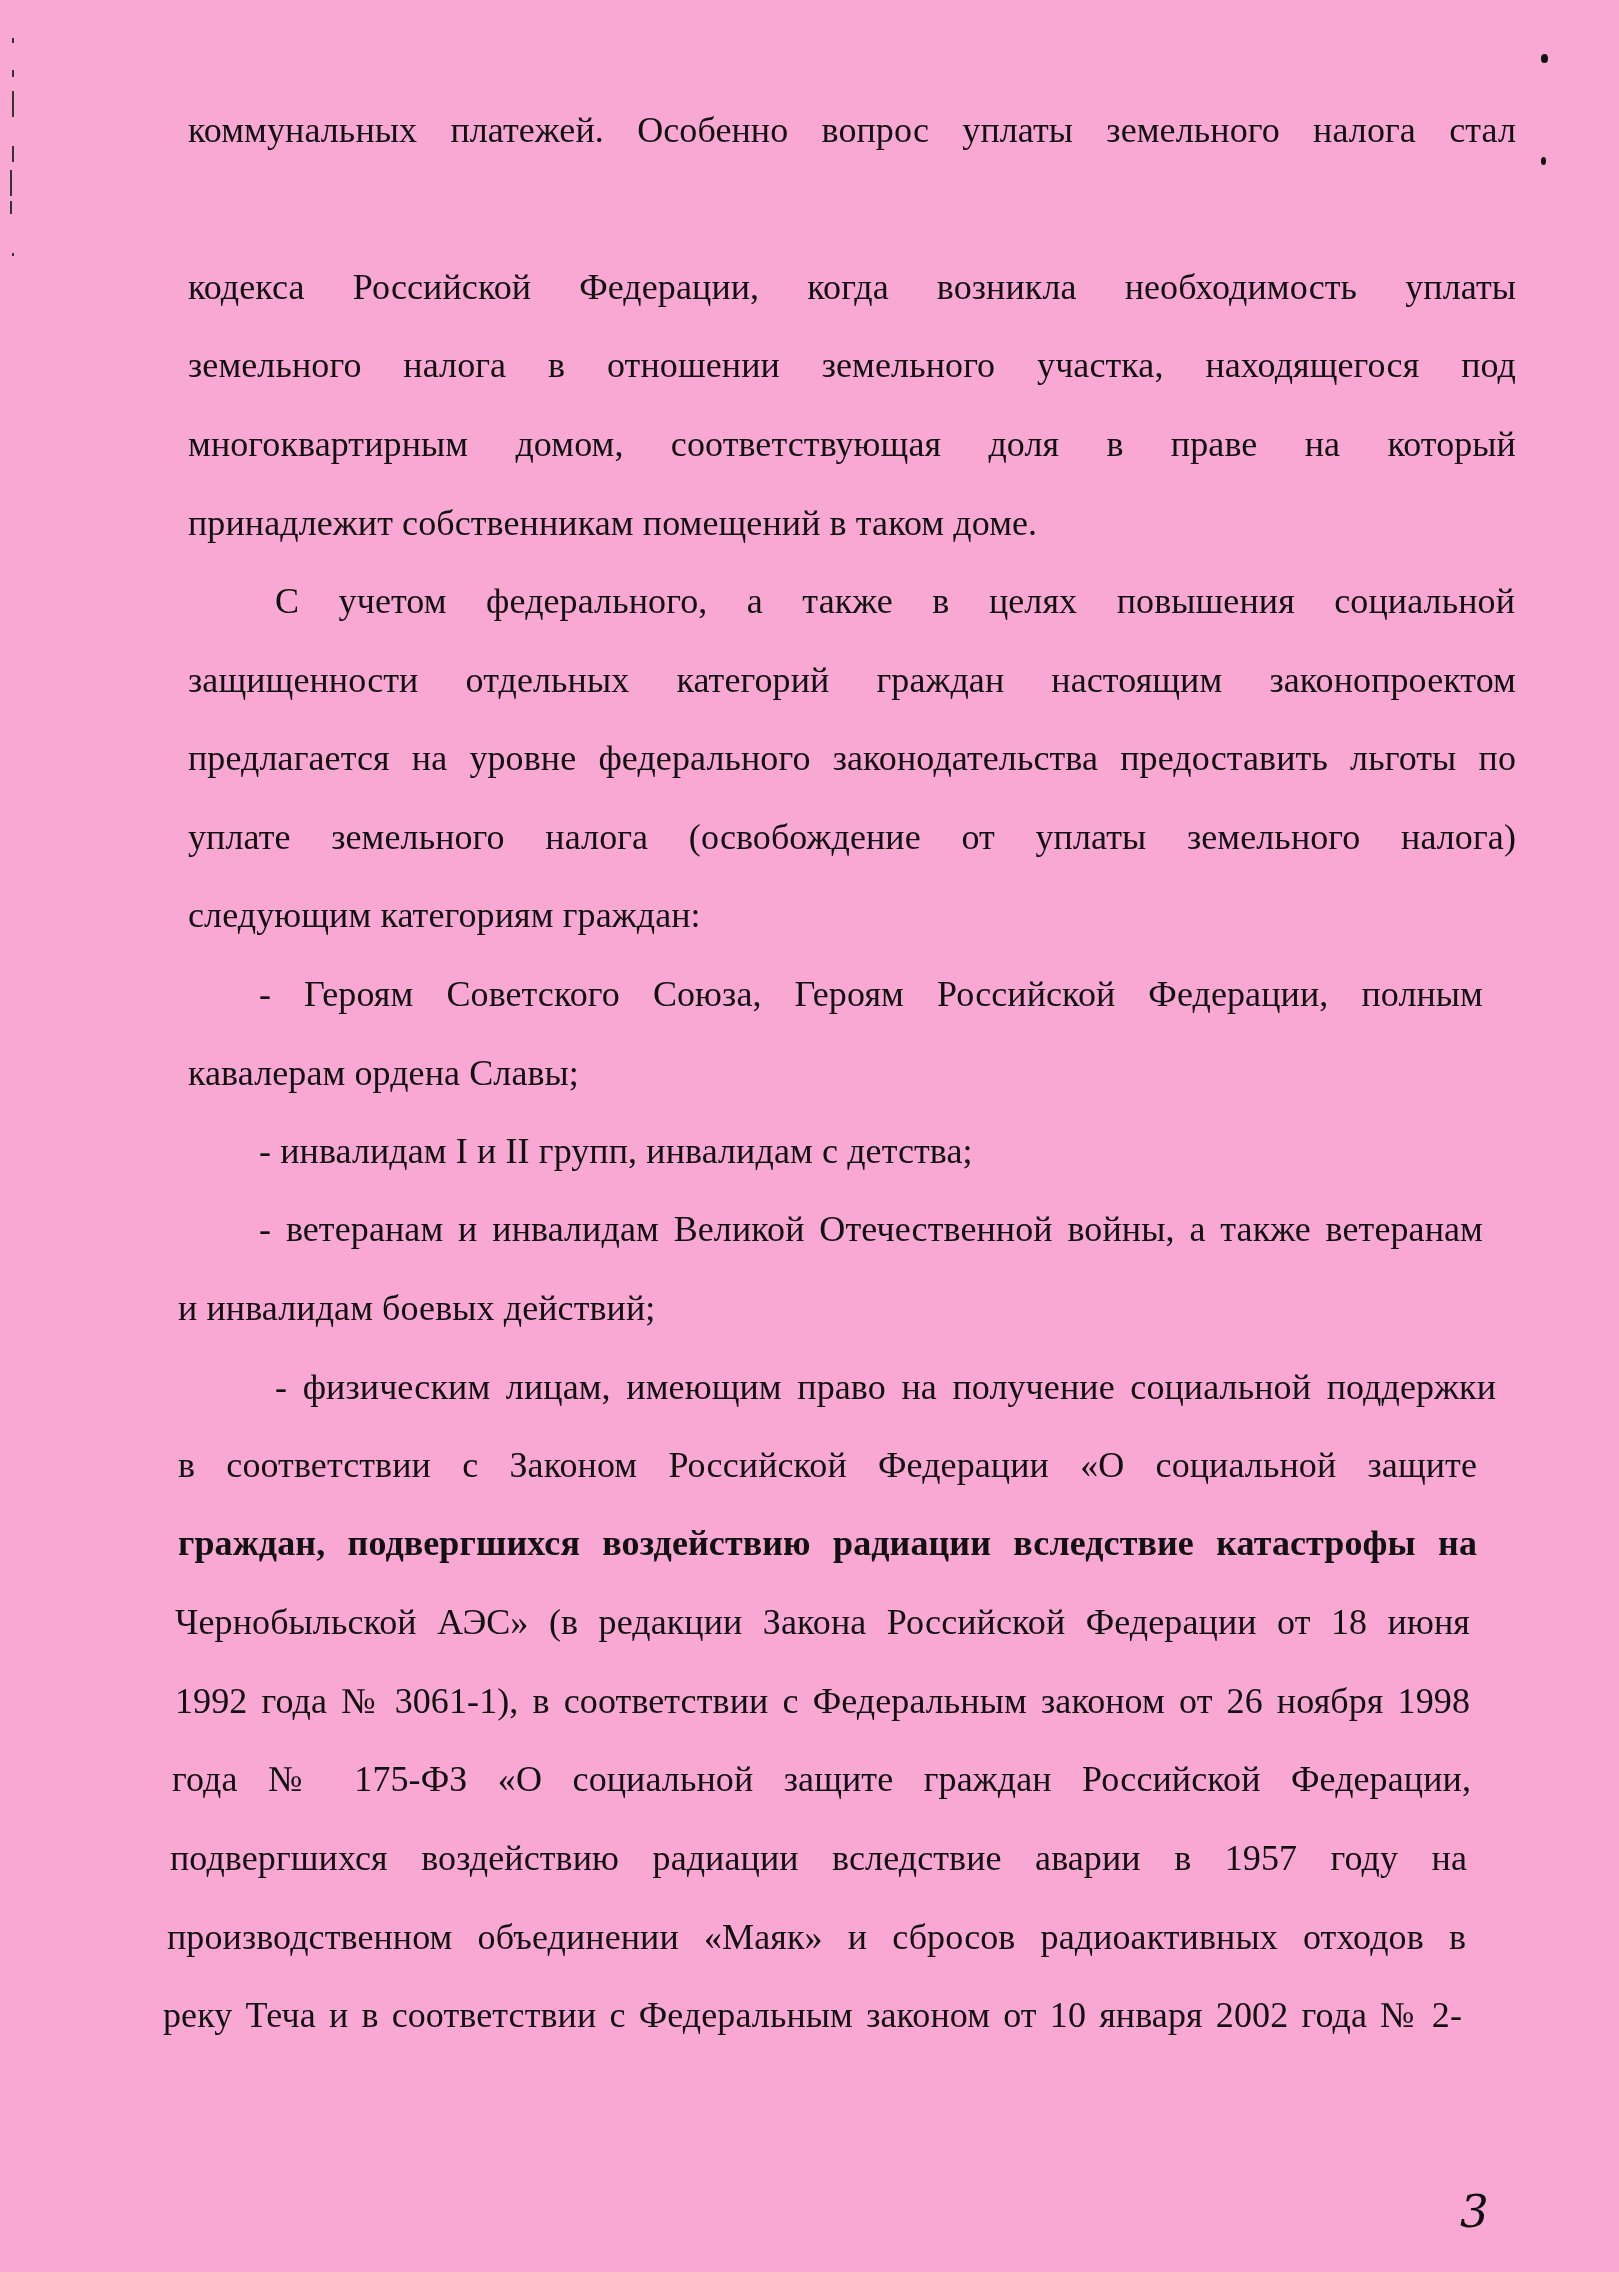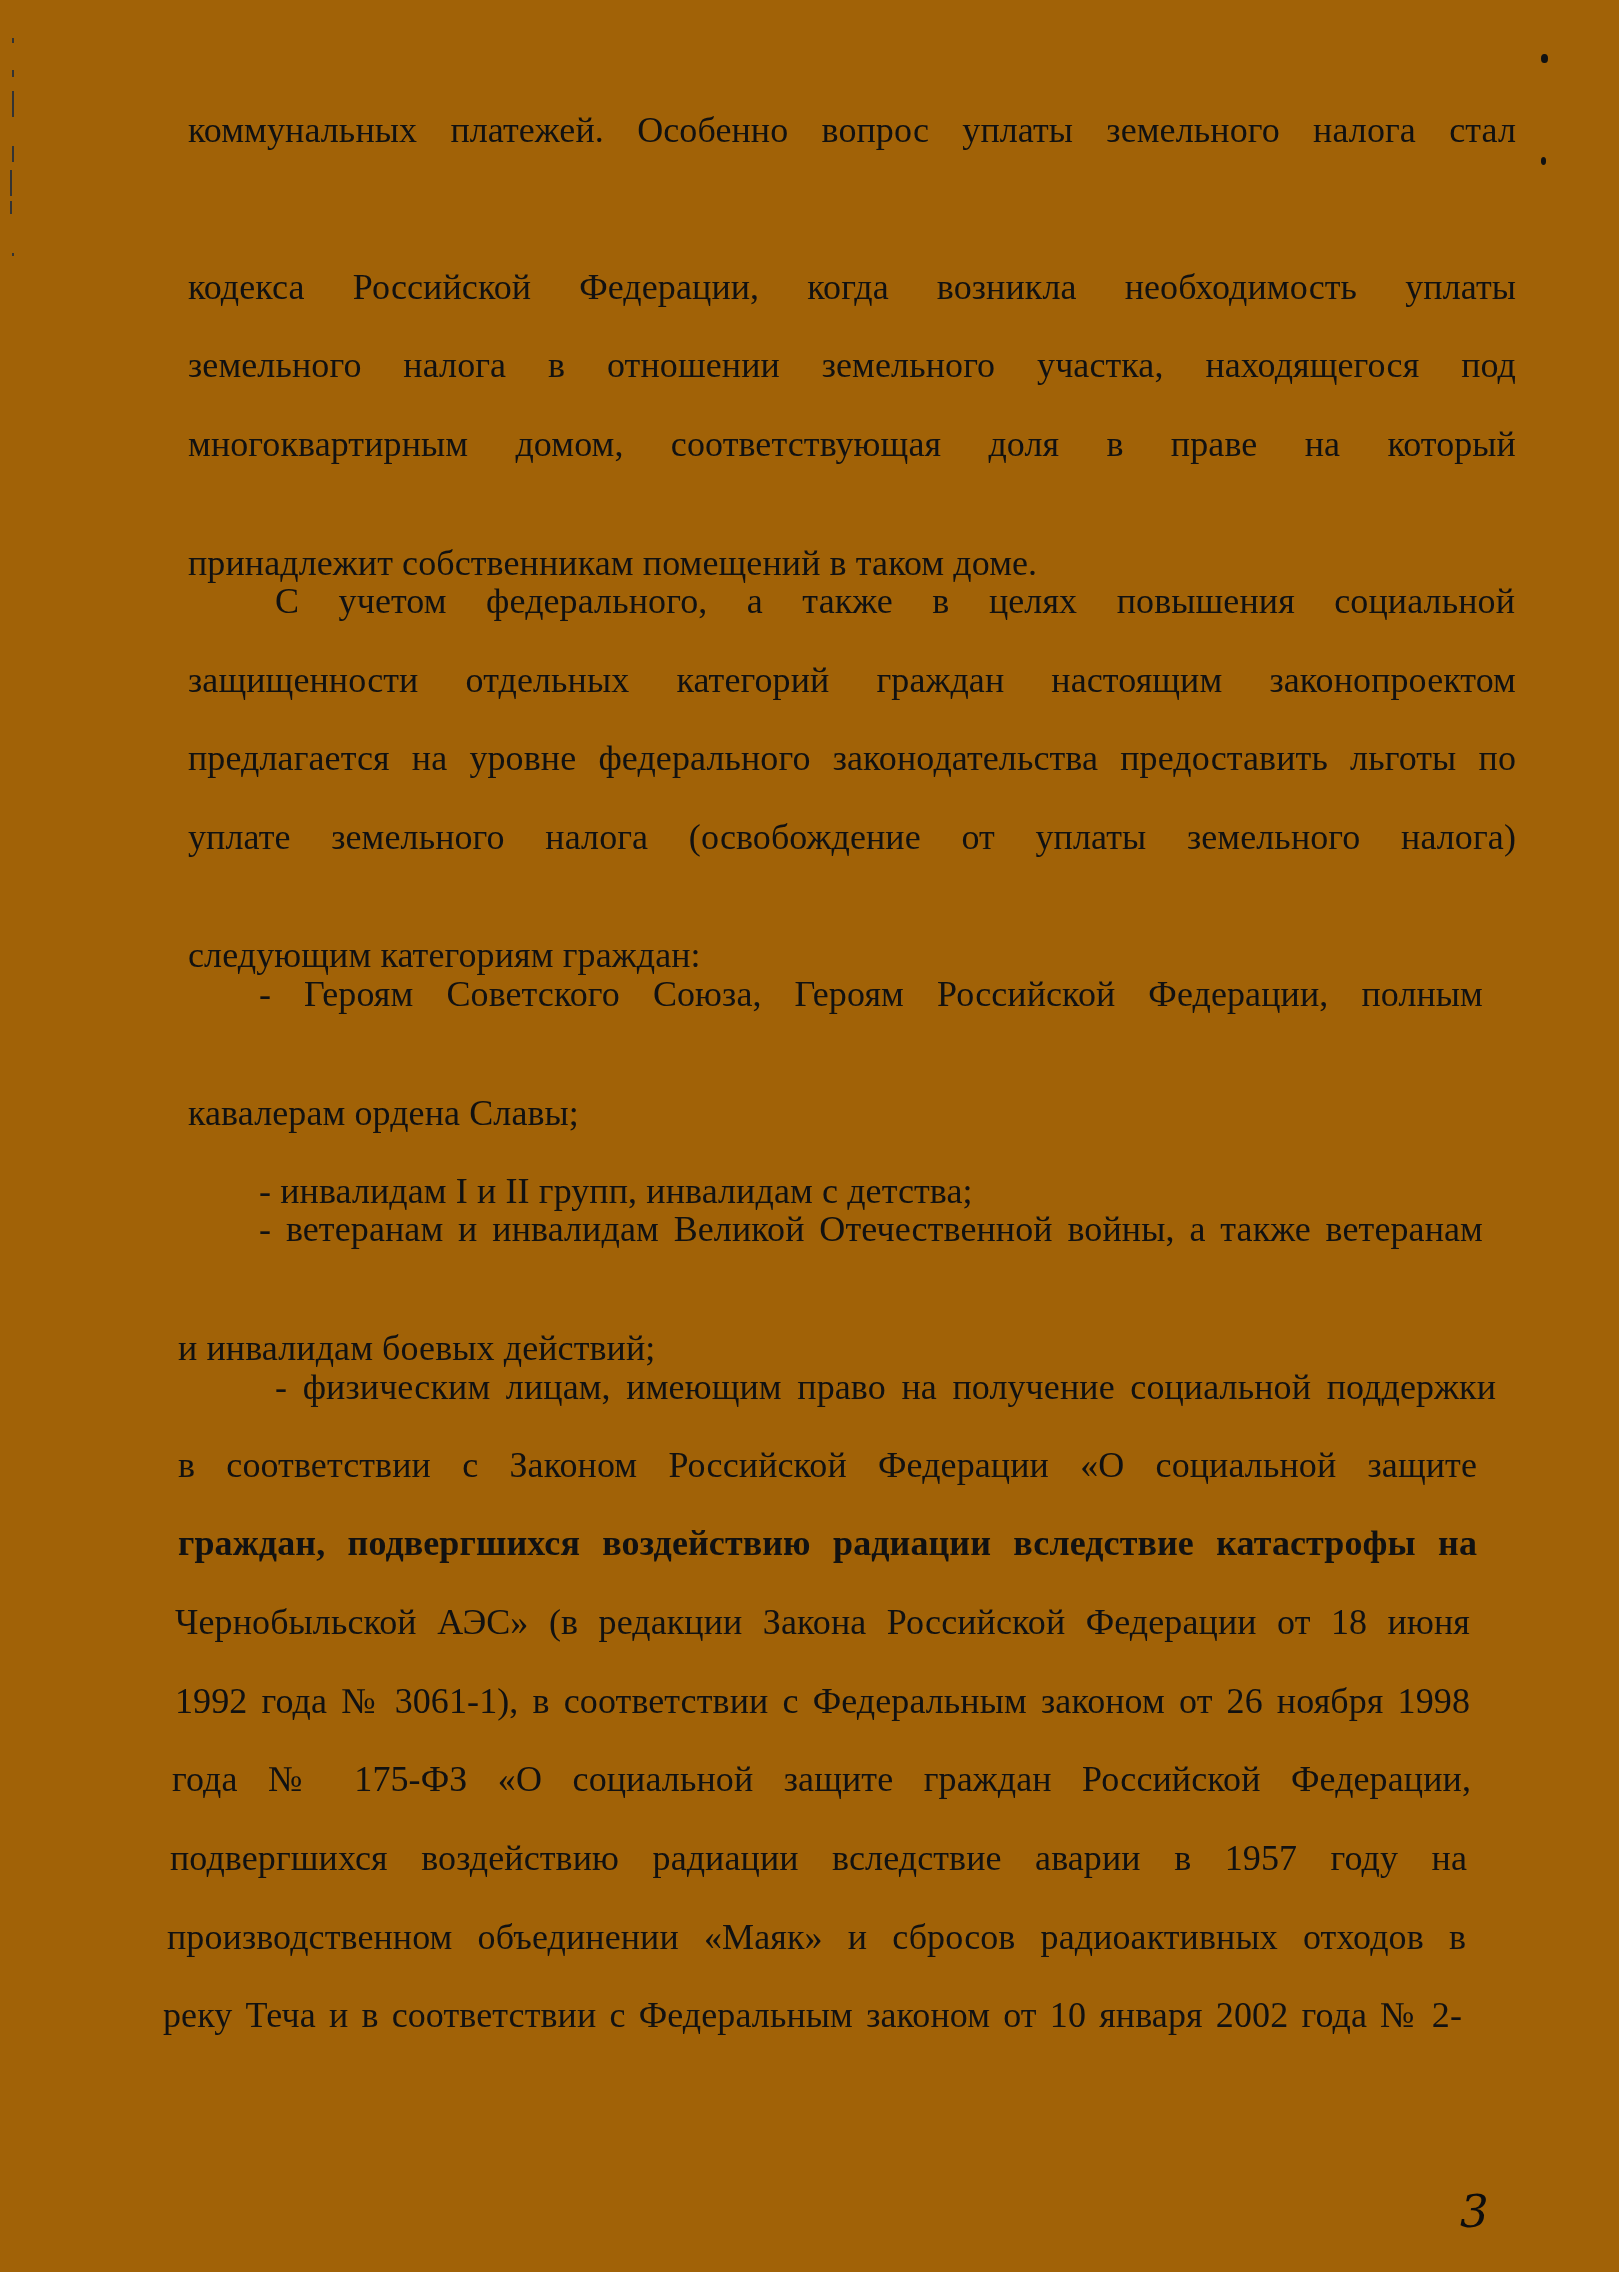--- a/index.html
+++ b/index.html
@@ -12,34 +12,33 @@
       height: 2273px;
       position: relative;
       overflow: hidden;
       font-family: "Liberation Serif", "DejaVu Serif", serif;
       color: #111111;
     }
     .page {
       position: absolute;
       left: 0; top: 0;
       width: 1619px; height: 2273px;
-      background: #a16207;
+      background: #f9a8d4;
     }
     .line {
       position: absolute;
       font-size: 36px;
       line-height: 52px;
       white-space: nowrap;
       text-align: justify;
       text-align-last: justify;
       letter-spacing: 0.1px;
     }
     .line.last {
       text-align-last: left;
-      margin-top: 40px;
     }
     
     .artifact {
       position: absolute;
       background: #333;
       width: 1.9px;
     }
     .page-number {
       position: absolute;
       left: 1460px;

